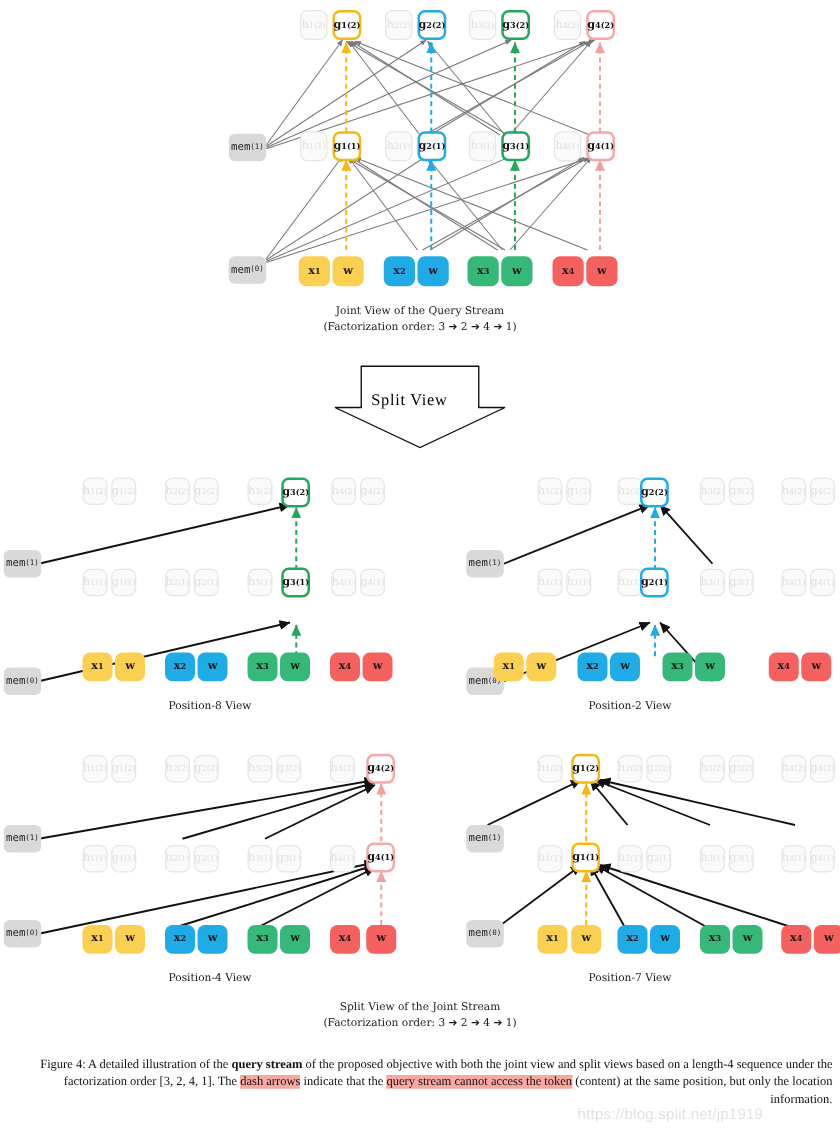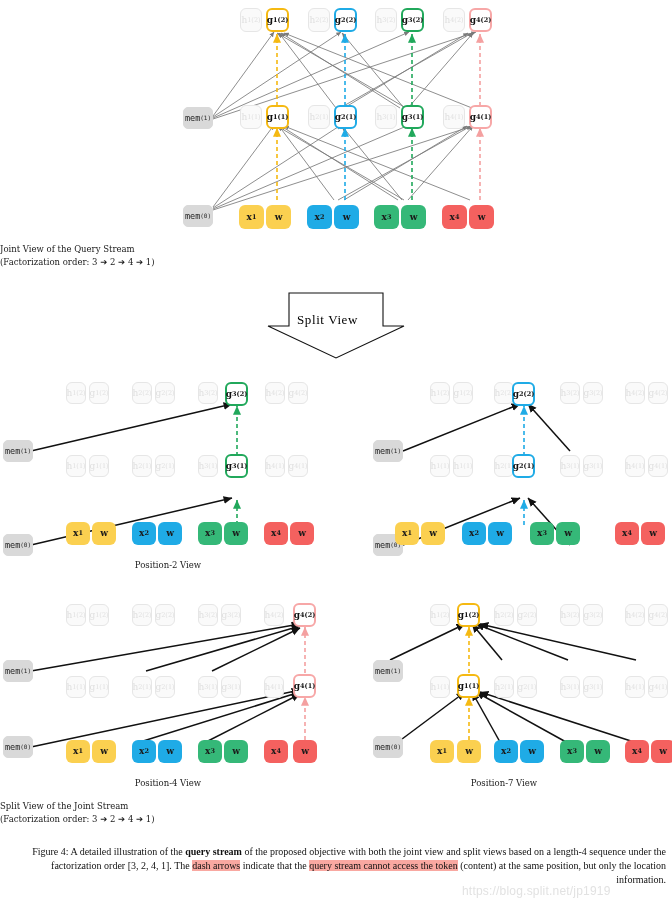--- a/index.html
+++ b/index.html
@@ -25,21 +25,21 @@
   .tok.green{background:#35b878;}
   .tok.red{background:#f4615f;}
 
   
   .act{background:#ffffff;color:#111;font-weight:bold;}
   .act.yellow{border:2px solid #f5b912;}
   .act.blue{border:2px solid #1fabe6;}
   .act.green{border:2px solid #21a85b;}
   .act.red{border:2px solid #f7a7a7;}
 
-  .cap{position:absolute;font-family:"DejaVu Serif",serif;font-size:8.5px;color:#1a1a1a;line-height:1.45;width:100%;}
+  .cap{position:absolute;text-align:center;font-family:"DejaVu Serif",serif;font-size:8.5px;color:#1a1a1a;line-height:1.45;width:100%;}
   .panel-cap{position:absolute;text-align:center;font-family:"DejaVu Serif",serif;font-size:8.5px;color:#1a1a1a;}
 
   .splitlabel{position:absolute;font-family:"Liberation Serif",serif;font-size:13px;letter-spacing:.6px;color:#000;}
 
   .caption{position:absolute;left:6px;top:845px;width:660px;font-family:"Liberation Serif",serif;
            font-size:10px;line-height:1.42;color:#111;text-align:right;}
   .caption b{font-weight:bold;}
   .hl{background:#f9a8a1;}
   .wm{position:absolute;left:462px;top:884px;font-family:"Liberation Sans",sans-serif;font-size:12px;
       color:#e2e2e2;letter-spacing:.2px;white-space:nowrap;}
@@ -234,21 +234,21 @@
 
   <div class="node tok yellow" style="left:66px;top:522px;width:24px;height:23px;">x<sub>1</sub></div>
   <div class="node tok yellow" style="left:92px;top:522px;width:24px;height:23px;">w</div>
   <div class="node tok blue" style="left:132px;top:522px;width:24px;height:23px;">x<sub>2</sub></div>
   <div class="node tok blue" style="left:158px;top:522px;width:24px;height:23px;">w</div>
   <div class="node tok green" style="left:198px;top:522px;width:24px;height:23px;">x<sub>3</sub></div>
   <div class="node tok green" style="left:224px;top:522px;width:24px;height:23px;">w</div>
   <div class="node tok red" style="left:264px;top:522px;width:24px;height:23px;">x<sub>4</sub></div>
   <div class="node tok red" style="left:290px;top:522px;width:24px;height:23px;">w</div>
 
-  <div class="panel-cap" style="left:0;top:560px;width:336px;">Position-2 View</div>
+  <div class="panel-cap" style="left:0;top:560px;width:336px;">Position-8 View</div>
 
   <div class="node mem" style="left:373px;top:440px;width:30px;height:22px;">mem<sup>(1)</sup></div>
   <div class="node mem" style="left:373px;top:534px;width:30px;height:22px;">mem<sup>(0)</sup></div>
 
   <div class="node ghost" style="left:430px;top:382px;width:20px;height:22px;">h<sub>1</sub><sup>(2)</sup></div>
   <div class="node ghost" style="left:453px;top:382px;width:20px;height:22px;">g<sub>1</sub><sup>(2)</sup></div>
   <div class="node ghost" style="left:494px;top:382px;width:20px;height:22px;">h<sub>2</sub><sup>(2)</sup></div>
   <div class="node act blue" style="left:512px;top:382px;width:23px;height:24px;">g<sub>2</sub><sup>(2)</sup></div>
   <div class="node ghost" style="left:560px;top:382px;width:20px;height:22px;">h<sub>3</sub><sup>(2)</sup></div>
   <div class="node ghost" style="left:583px;top:382px;width:20px;height:22px;">g<sub>3</sub><sup>(2)</sup></div>
@@ -266,20 +266,21 @@
 
   <div class="node tok yellow" style="left:395px;top:522px;width:24px;height:23px;">x<sub>1</sub></div>
   <div class="node tok yellow" style="left:421px;top:522px;width:24px;height:23px;">w</div>
   <div class="node tok blue" style="left:462px;top:522px;width:24px;height:23px;">x<sub>2</sub></div>
   <div class="node tok blue" style="left:488px;top:522px;width:24px;height:23px;">w</div>
   <div class="node tok green" style="left:530px;top:522px;width:24px;height:23px;">x<sub>3</sub></div>
   <div class="node tok green" style="left:556px;top:522px;width:24px;height:23px;">w</div>
   <div class="node tok red" style="left:615px;top:522px;width:24px;height:23px;">x<sub>4</sub></div>
   <div class="node tok red" style="left:641px;top:522px;width:24px;height:23px;">w</div>
 
+  <div class="panel-cap" style="left:336px;top:560px;width:336px;">Position-2 View</div>
 
   <div class="node mem" style="left:3px;top:660px;width:30px;height:22px;">mem<sup>(1)</sup></div>
   <div class="node mem" style="left:3px;top:736px;width:30px;height:22px;">mem<sup>(0)</sup></div>
 
   <div class="node ghost" style="left:66px;top:604px;width:20px;height:22px;">h<sub>1</sub><sup>(2)</sup></div>
   <div class="node ghost" style="left:89px;top:604px;width:20px;height:22px;">g<sub>1</sub><sup>(2)</sup></div>
   <div class="node ghost" style="left:132px;top:604px;width:20px;height:22px;">h<sub>2</sub><sup>(2)</sup></div>
   <div class="node ghost" style="left:155px;top:604px;width:20px;height:22px;">g<sub>2</sub><sup>(2)</sup></div>
   <div class="node ghost" style="left:198px;top:604px;width:20px;height:22px;">h<sub>3</sub><sup>(2)</sup></div>
   <div class="node ghost" style="left:221px;top:604px;width:20px;height:22px;">g<sub>3</sub><sup>(2)</sup></div>

